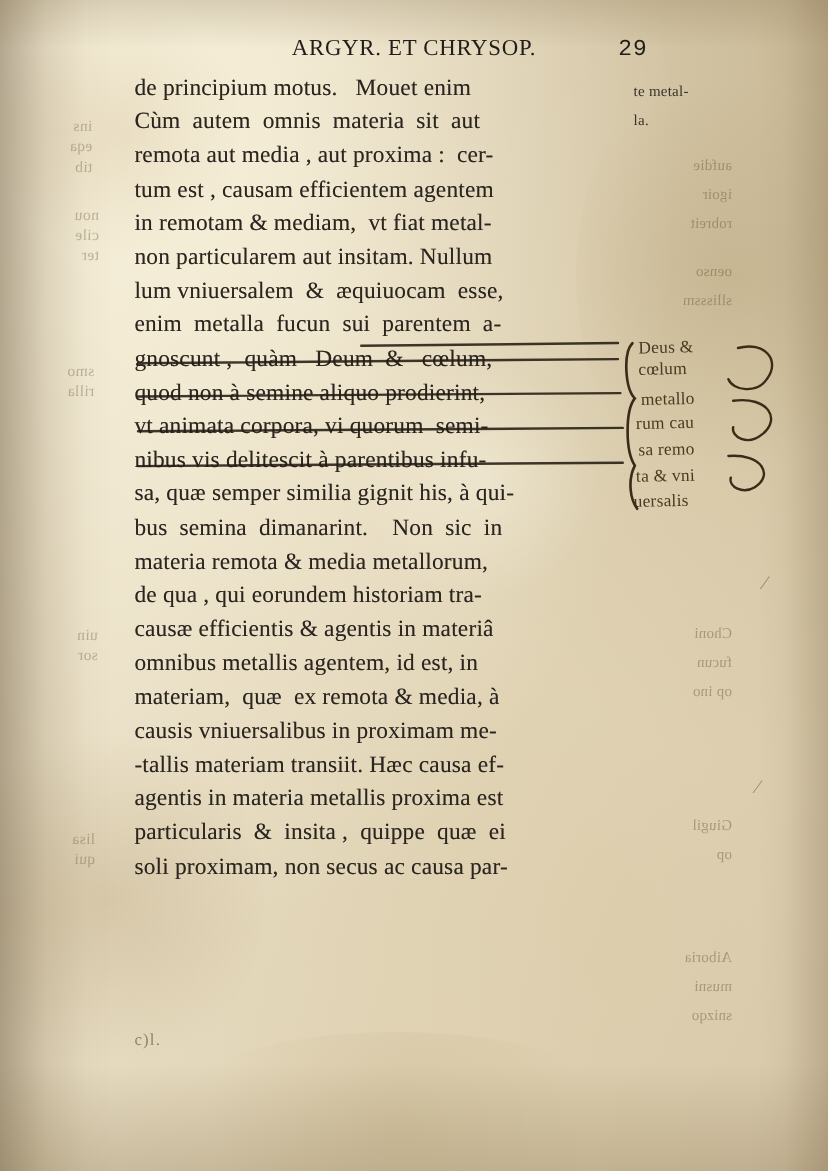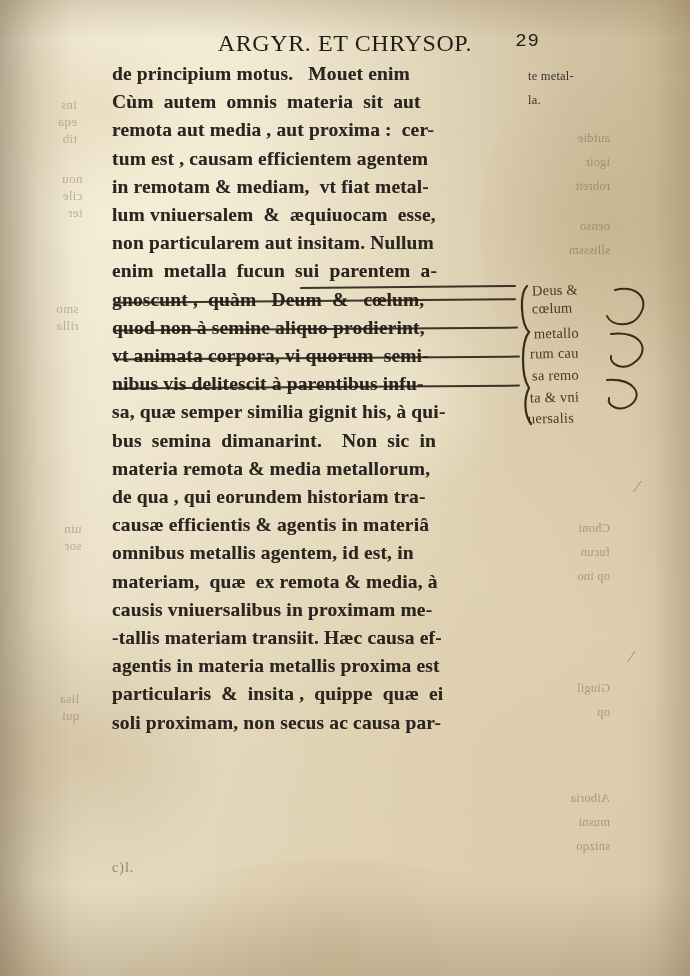--- a/index.html
+++ b/index.html
@@ -71,21 +71,21 @@
     pointer-events: none;
     white-space: pre;
   }
 
   
   .runhead {
     position: absolute;
     left: 0; right: 0;
     top: 30px;
     text-align: center;
-    font-size: 24px;
+    font-size: 19px;
     letter-spacing: 0.6px;
     color: #221d18;
   }
   .runhead .sc { font-variant: small-caps; }
   .folio {
     position: absolute;
     right: 150px;
     top: 30px;
     font-size: 19px;
     color: #221d18;
@@ -100,21 +100,20 @@
     top: 60px;
     width: 408px;
   }
   .line {
     font-size: 19.5px;
     line-height: 28.2px;
     letter-spacing: 0.15px;
     color: #2b2520;
     white-space: pre;
     text-shadow: 0 0 0.4px rgba(40,30,20,0.35);
-    font-weight: bold;
   }
 
   
   .marg {
     position: absolute;
     width: 62px;
     font-size: 12.5px;
     line-height: 24px;
     color: #3a332a;
     white-space: pre-line;
@@ -189,22 +188,22 @@
     <span class="sc">ARGYR. ET CHRYSOP.</span>
   </div>
   <div class="folio">29</div>
 
   <div class="col">
     <div class="line">de principium motus.   Mouet enim</div>
     <div class="line">Cùm  autem  omnis  materia  sit  aut</div>
     <div class="line">remota aut media , aut proxima :  cer-</div>
     <div class="line">tum est , causam efficientem agentem</div>
     <div class="line">in remotam &amp; mediam,  vt fiat metal-</div>
+    <div class="line">non particularem aut insitam. Nullum</div>
     <div class="line">lum vniuersalem  &amp;  æquiuocam  esse,</div>
-    <div class="line">non particularem aut insitam. Nullum</div>
     <div class="line">enim  metalla  fucun  sui  parentem  a-</div>
     <div class="line">gnoscunt ,  quàm   Deum  &amp;   cœlum,</div>
     <div class="line">quod non à semine aliquo prodierint,</div>
     <div class="line">vt animata corpora, vi quorum  semi-</div>
     <div class="line">nibus vis delitescit à parentibus infu-</div>
     <div class="line">sa, quæ semper similia gignit his, à qui-</div>
     <div class="line">bus  semina  dimanarint.    Non  sic  in</div>
     <div class="line">materia remota &amp; media metallorum,</div>
     <div class="line">de qua , qui eorundem historiam tra-</div>
     <div class="line">causæ efficientis &amp; agentis in materiâ</div>

